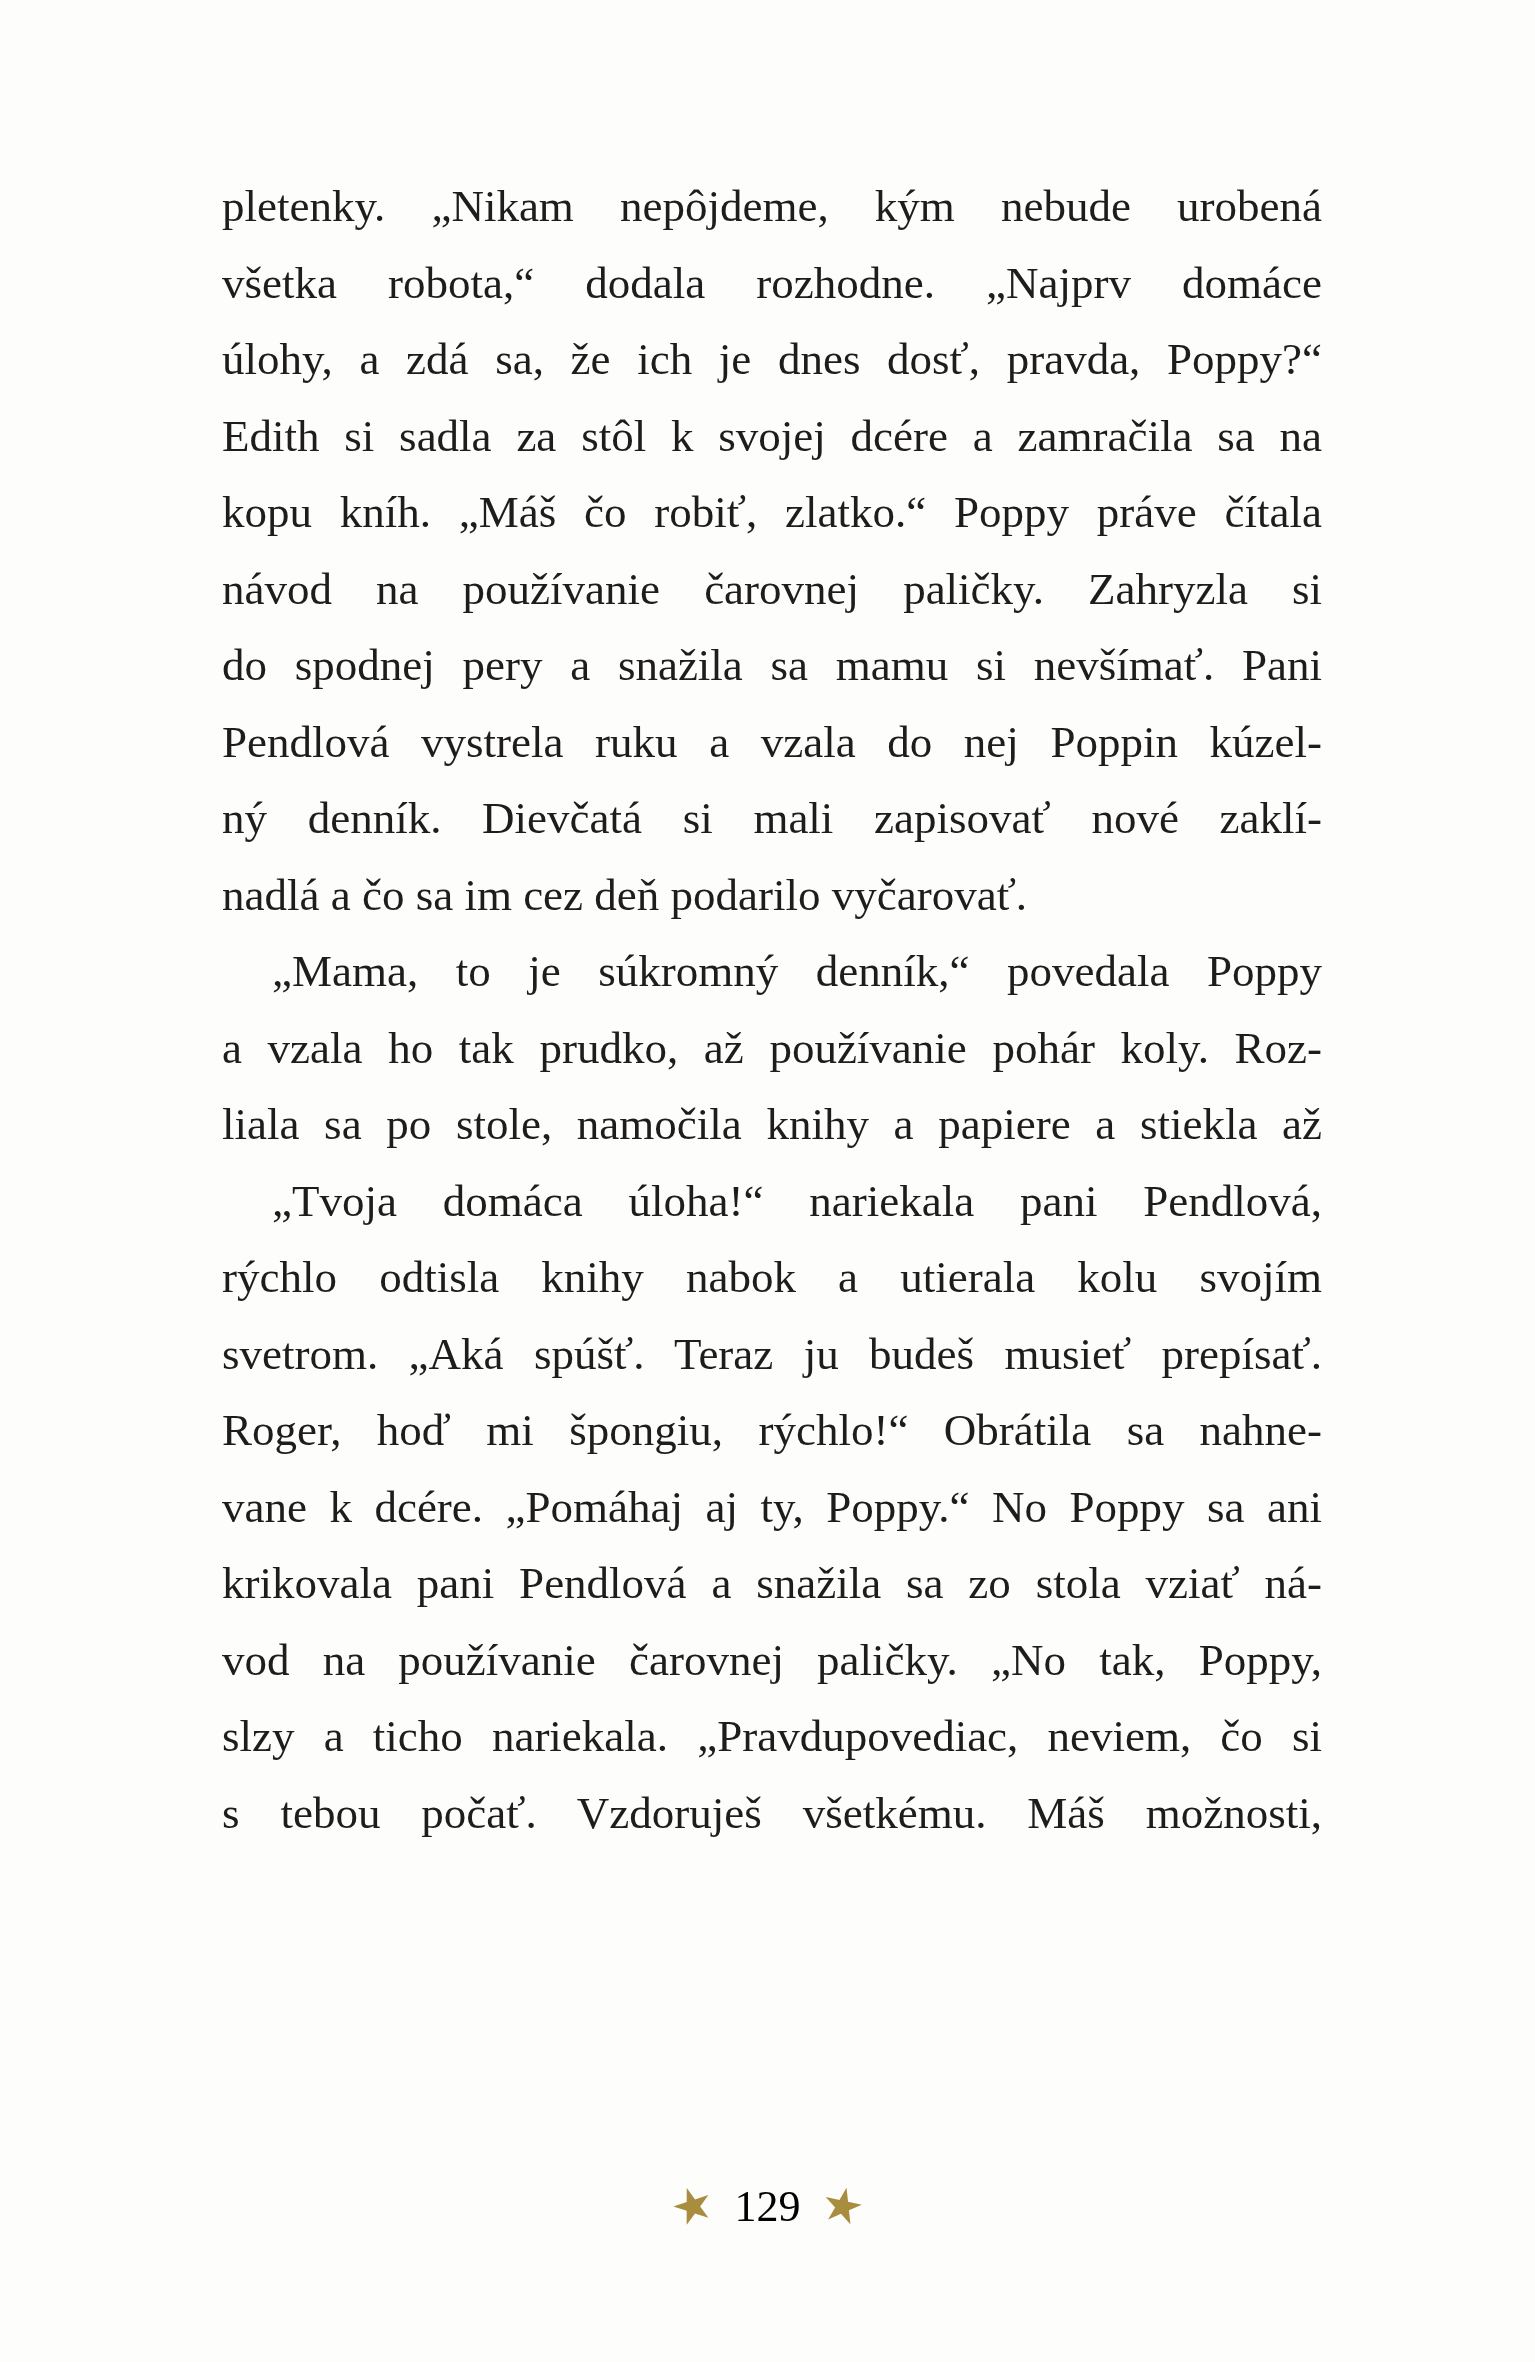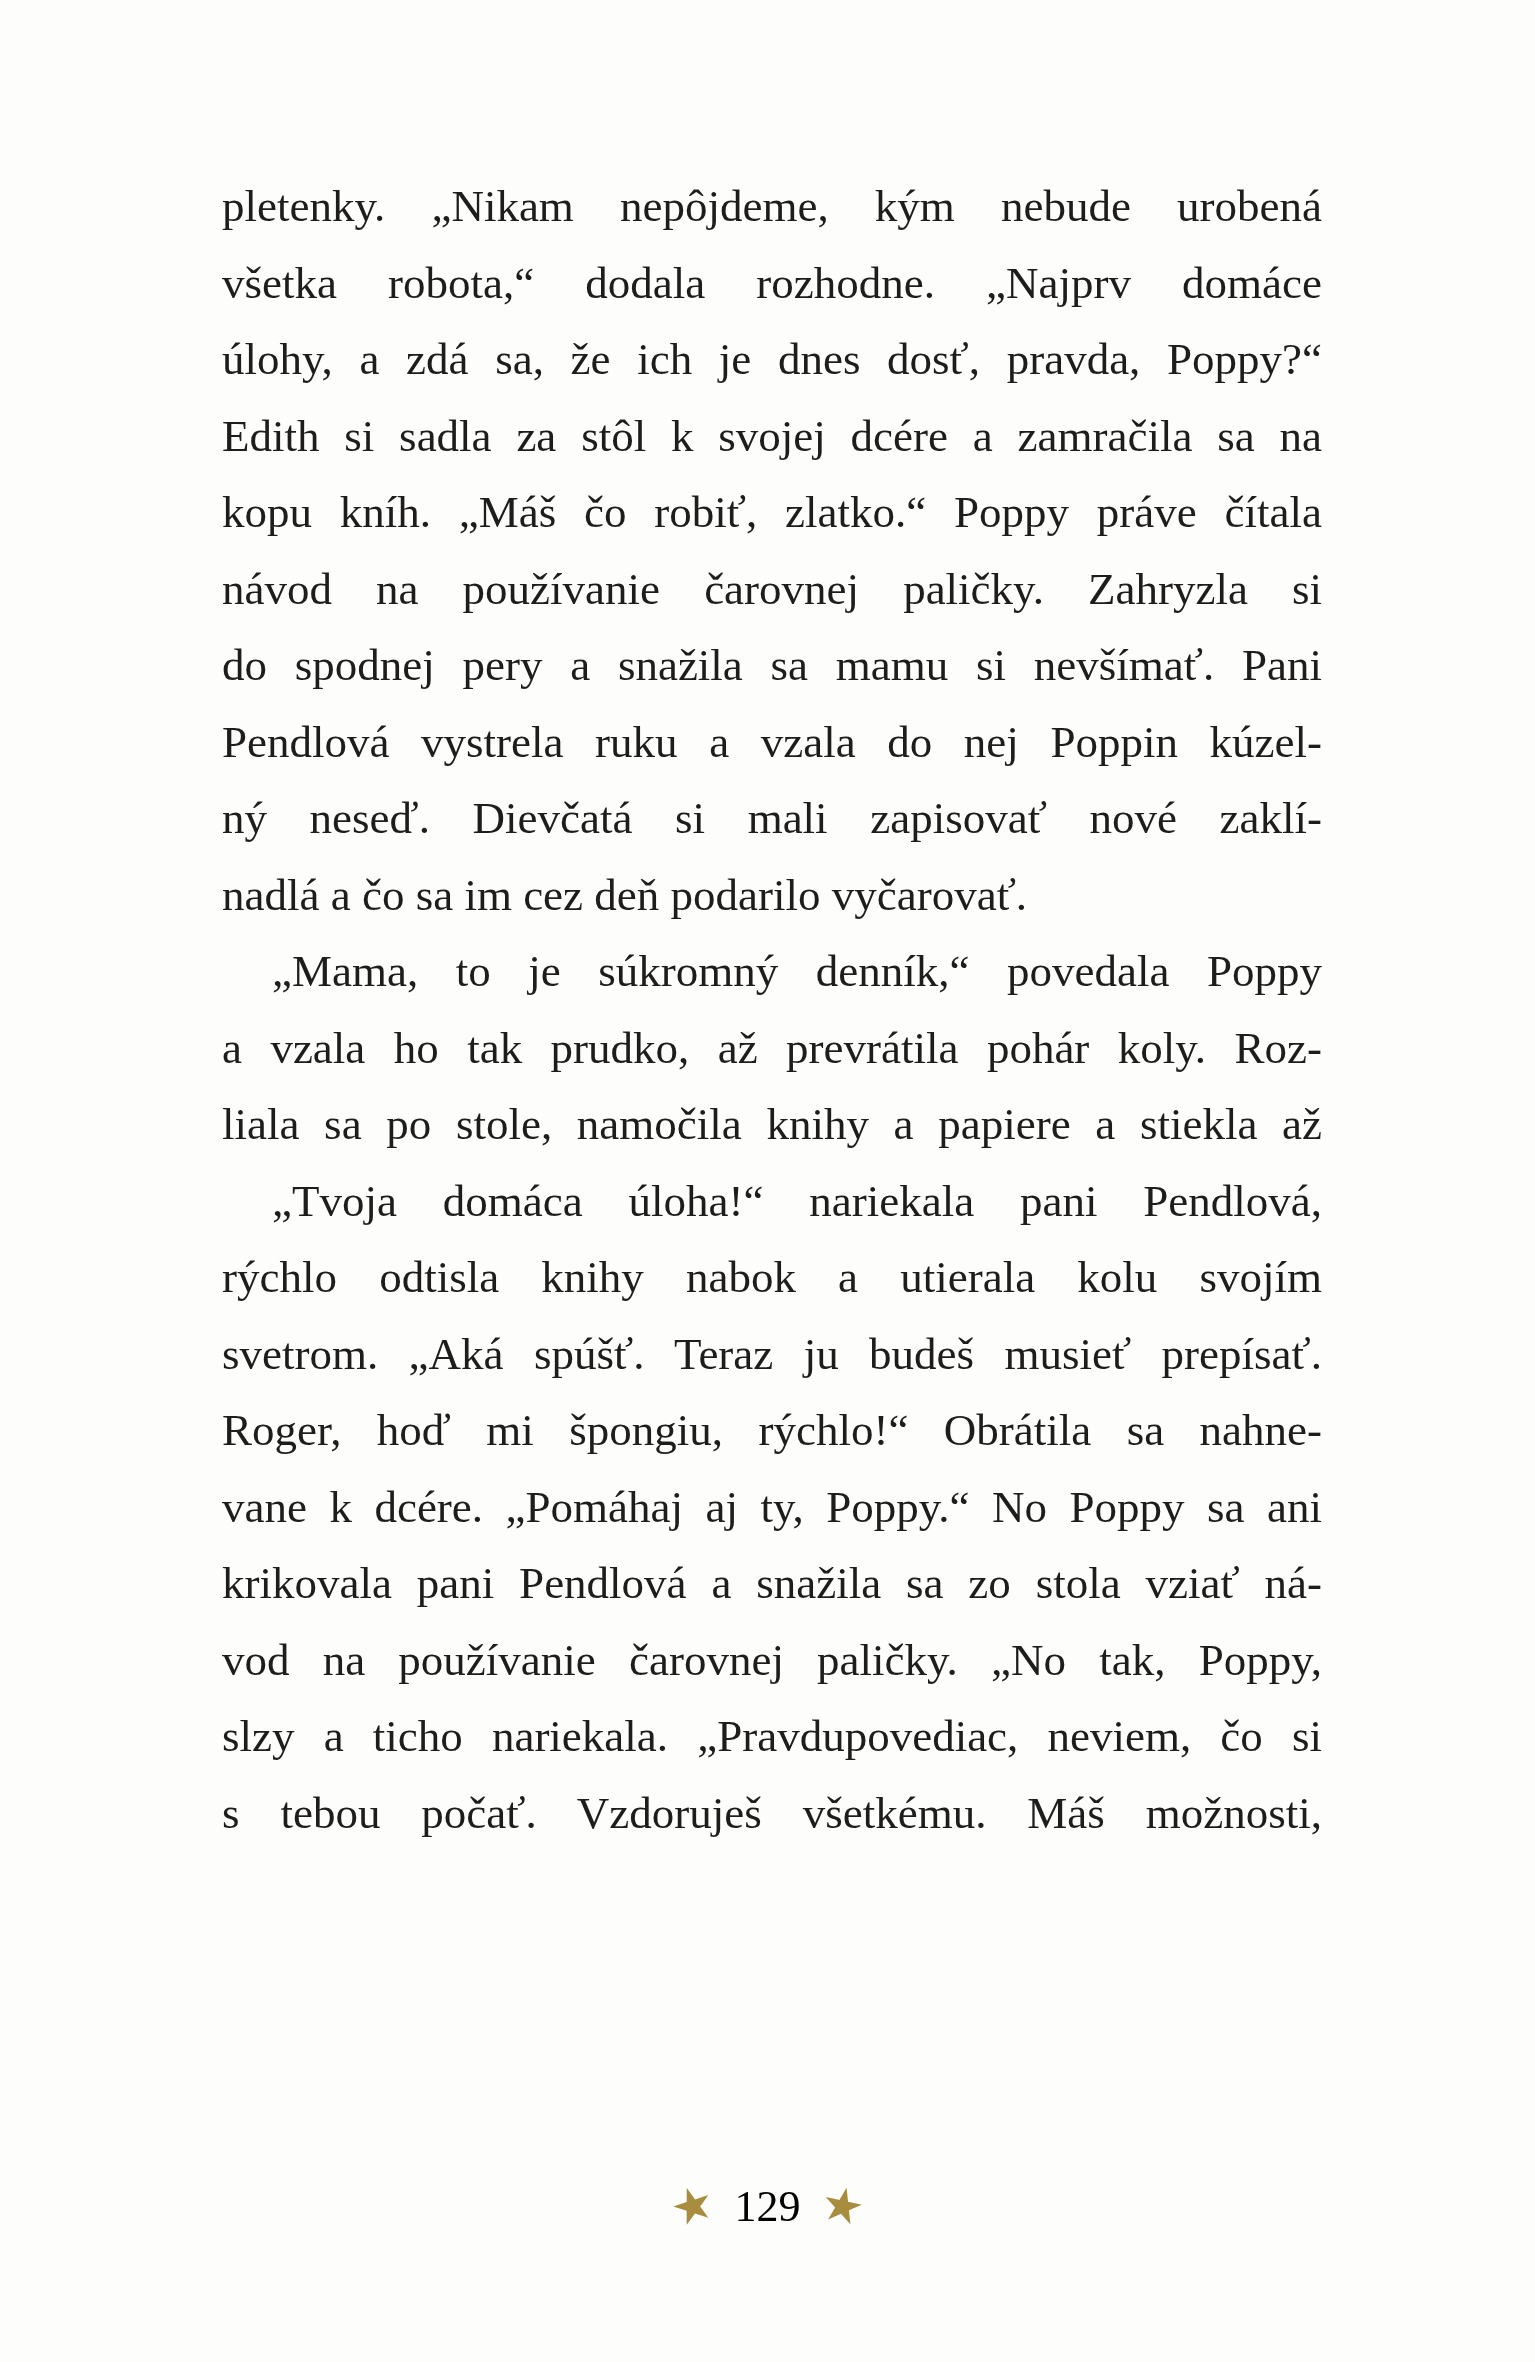--- a/index.html
+++ b/index.html
@@ -70,26 +70,26 @@
   <div class="text-block" id="text-block">
       <div class="paragraph">
         <div class="text-line">pletenky. „Nikam nepôjdeme, kým nebude urobená</div>
         <div class="text-line">všetka robota,“ dodala rozhodne. „Najprv domáce</div>
         <div class="text-line">úlohy, a zdá sa, že ich je dnes dosť, pravda, Poppy?“</div>
         <div class="text-line">Edith si sadla za stôl k svojej dcére a zamračila sa na</div>
         <div class="text-line">kopu kníh. „Máš čo robiť, zlatko.“ Poppy práve čítala</div>
         <div class="text-line">návod na používanie čarovnej paličky. Zahryzla si</div>
         <div class="text-line">do spodnej pery a snažila sa mamu si nevšímať. Pani</div>
         <div class="text-line">Pendlová vystrela ruku a vzala do nej Poppin kúzel-</div>
-        <div class="text-line">ný neseď. Dievčatá si mali zapisovať nové zaklí-</div>
+        <div class="text-line">ný denník. Dievčatá si mali zapisovať nové zaklí-</div>
         <div class="text-line last">nadlá a čo sa im cez deň podarilo vyčarovať.</div>
       </div>
       <div class="paragraph indent">
         <div class="text-line">„Mama, to je súkromný denník,“ povedala Poppy</div>
-        <div class="text-line">a vzala ho tak prudko, až prevrátila pohár koly. Roz-</div>
+        <div class="text-line">a vzala ho tak prudko, až používanie pohár koly. Roz-</div>
         <div class="text-line">liala sa po stole, namočila knihy a papiere a stiekla až</div>
       </div>
       <div class="paragraph indent">
         <div class="text-line">„Tvoja domáca úloha!“ nariekala pani Pendlová,</div>
         <div class="text-line">rýchlo odtisla knihy nabok a utierala kolu svojím</div>
         <div class="text-line">svetrom. „Aká spúšť. Teraz ju budeš musieť prepísať.</div>
         <div class="text-line">Roger, hoď mi špongiu, rýchlo!“ Obrátila sa nahne-</div>
         <div class="text-line">vane k dcére. „Pomáhaj aj ty, Poppy.“ No Poppy sa ani</div>
         <div class="text-line">krikovala pani Pendlová a snažila sa zo stola vziať ná-</div>
         <div class="text-line">vod na používanie čarovnej paličky. „No tak, Poppy,</div>

